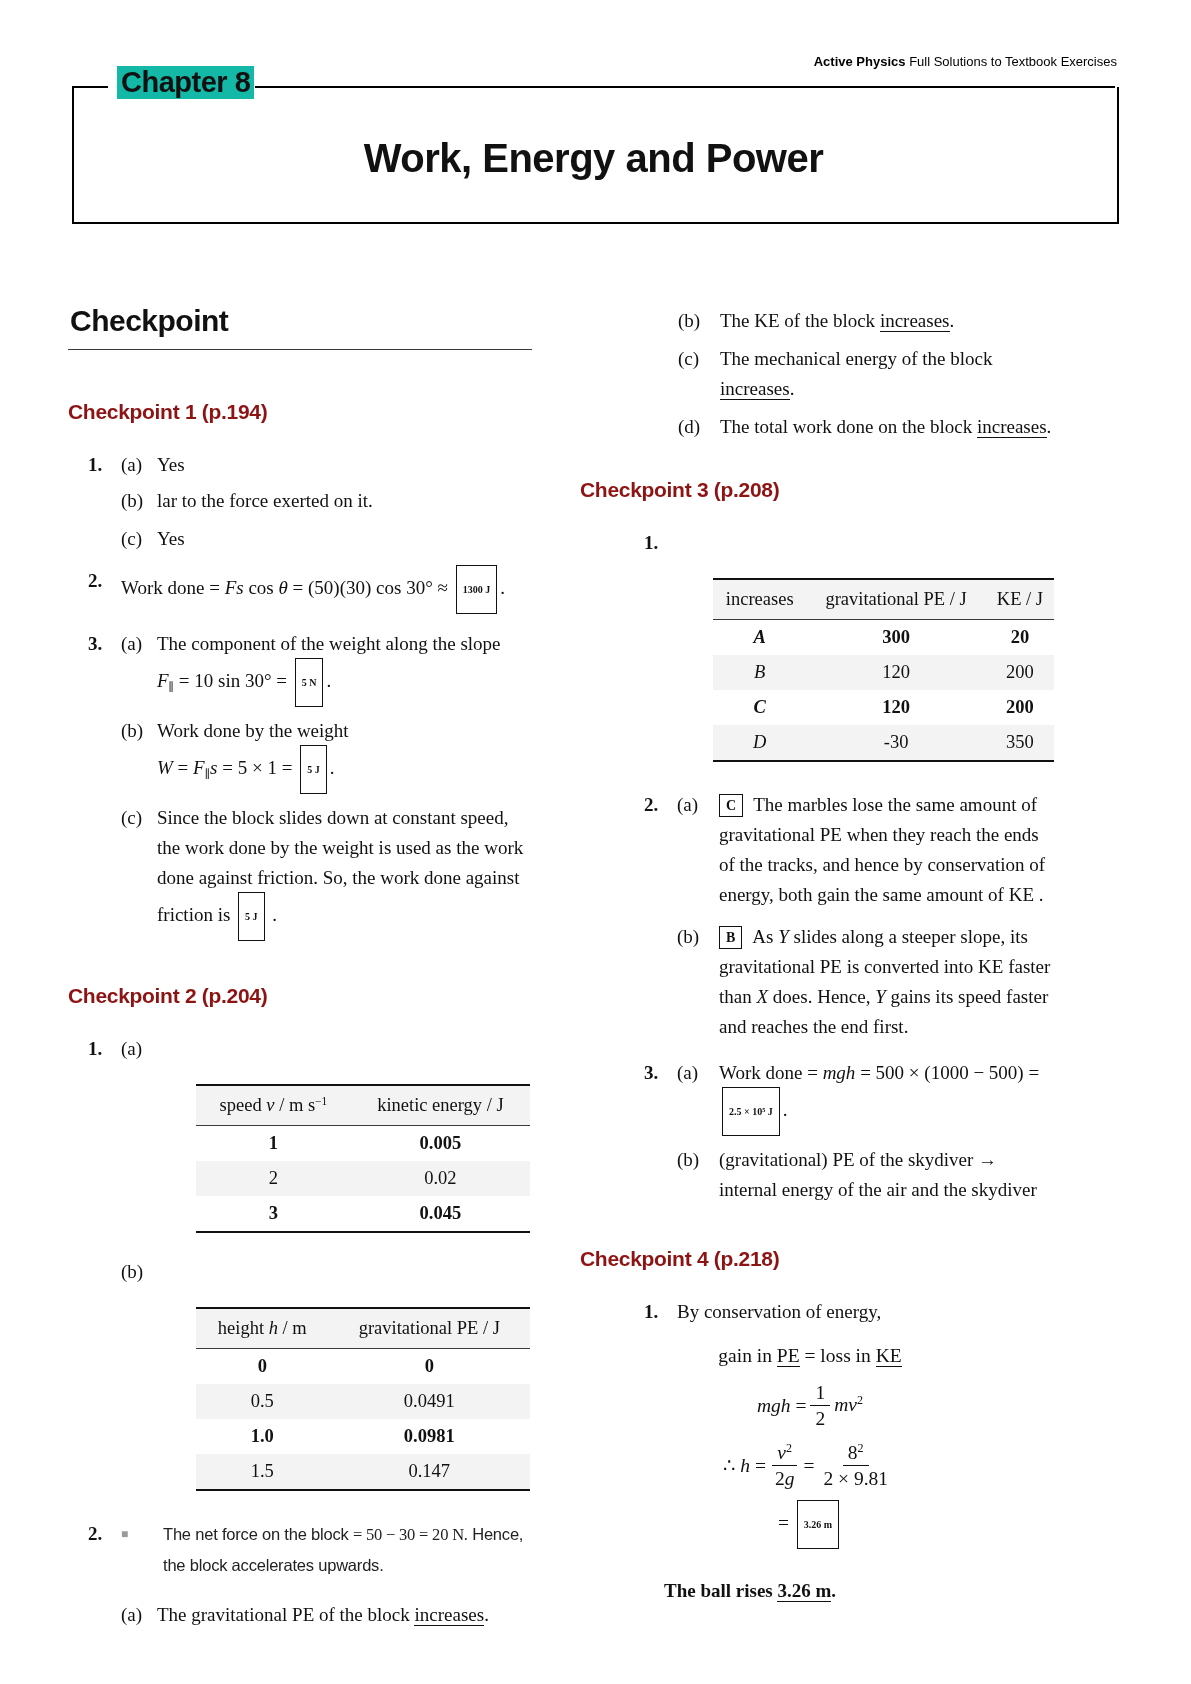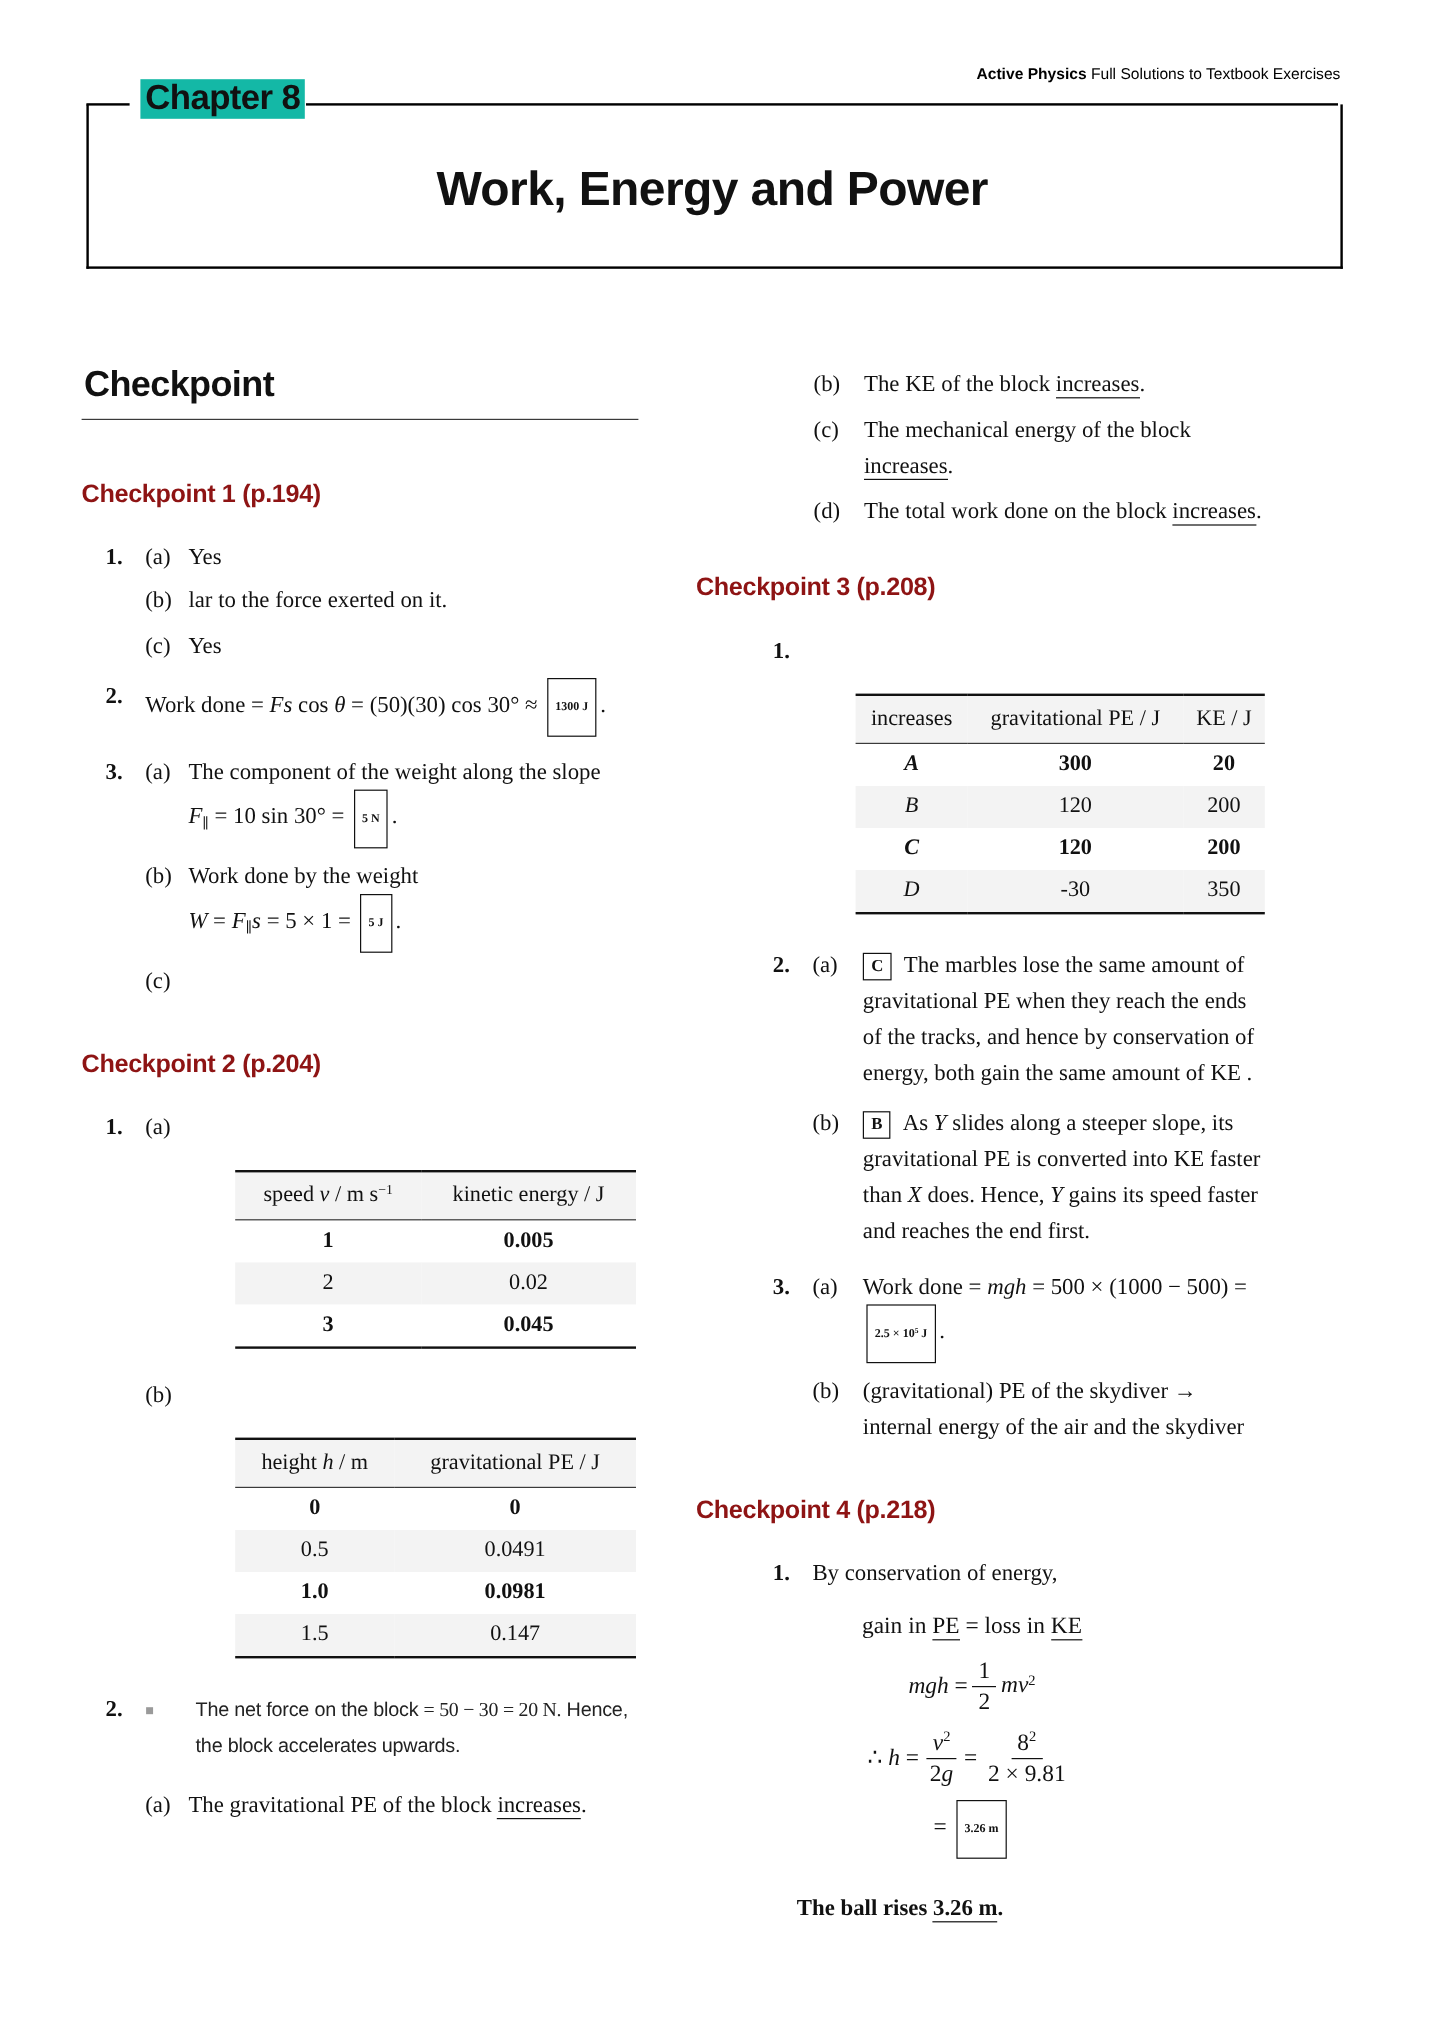--- a/index.html
+++ b/index.html
@@ -161,20 +161,21 @@
     <span class="qnum"></span>
     <span class="qsub">(b)</span>
     <div class="qtext">
       <div>Work done by the weight</div>
       <div class="nowrap"><span class="it">W</span> = <span class="it">F</span><span class="sub">∥</span><span class="it">s</span> = 5 × 1 = <span class="ansbox">5 J</span>.</div>
     </div>
   </div>
   <div class="qrow mt8">
     <span class="qnum"></span>
     <span class="qsub">(c)</span>
+    <div class="qtext">Since the block slides down at constant speed, the work done by the weight is used as the work done against friction. So, the work done against friction is <span class="ansbox">5 J</span> .</div>
   </div>
 
   <h2 class="cp-heading mt-cp2">Checkpoint 2 (p.204)</h2>
 
   <div class="qrow mt26">
     <span class="qnum">1.</span>
     <span class="qsub">(a)</span>
   </div>
 
   <table class="dtable">

